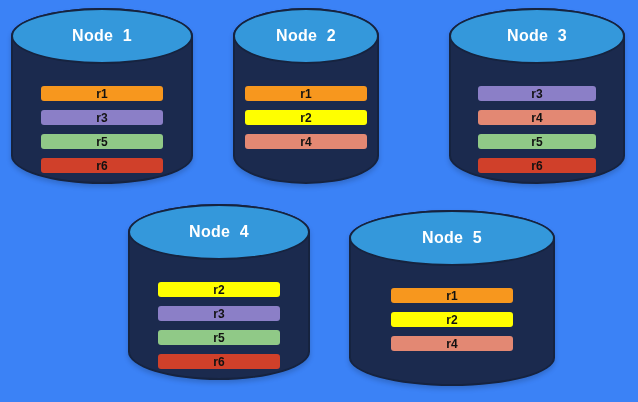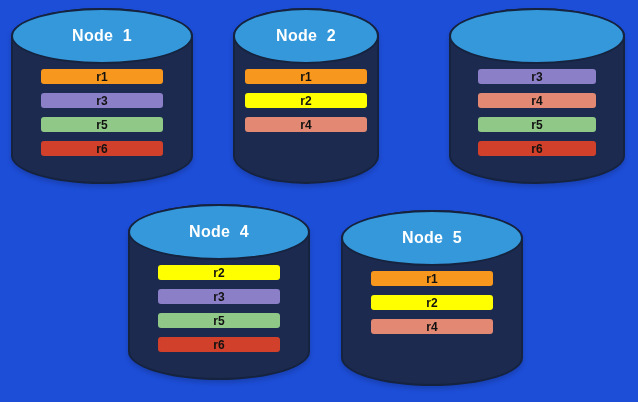--- a/index.html
+++ b/index.html
@@ -83,27 +83,27 @@
     display: flex;
     align-items: center;
     justify-content: center;
     font-size: 12px;
     font-weight: bold;
     color: #111111;
     box-sizing: border-box;
   }
 
   .row-bar:first-child {
-    margin-top: 5px;
+    margin-top: 22px;
   }
 </style>
 </head>
 <body>
 
-<div id="diagram" style="background: #1d4ed8;">
+<div id="diagram" style="background: #3b82f6;">
     <div class="node" style="left: 11px; top: 8px; width: 182px; height: 176px;">
       <div class="node-body" style="background: rgb(27, 42, 78); border-color: rgb(22, 35, 63);"></div>
       <div class="node-top" style="background: rgb(52, 152, 219); border-color: rgb(22, 35, 63);"></div>
       <div class="node-title" style="color: rgb(255, 255, 255);">Node  1</div>
       <div class="rows">
         <div class="row-bar" style="width: 122px; background: rgb(247, 151, 30);">r1</div>
         <div class="row-bar" style="width: 122px; background: rgb(139, 127, 199);">r3</div>
         <div class="row-bar" style="width: 122px; background: rgb(144, 201, 135);">r5</div>
         <div class="row-bar" style="width: 122px; background: rgb(208, 64, 42);">r6</div>
       </div>
@@ -114,39 +114,40 @@
       <div class="node-title" style="color: rgb(255, 255, 255);">Node  2</div>
       <div class="rows">
         <div class="row-bar" style="width: 122px; background: rgb(247, 151, 30);">r1</div>
         <div class="row-bar" style="width: 122px; background: rgb(255, 255, 0);">r2</div>
         <div class="row-bar" style="width: 122px; background: rgb(227, 136, 115);">r4</div>
       </div>
     </div>
     <div class="node" style="left: 449px; top: 8px; width: 176px; height: 176px;">
       <div class="node-body" style="background: rgb(27, 42, 78); border-color: rgb(22, 35, 63);"></div>
       <div class="node-top" style="background: rgb(52, 152, 219); border-color: rgb(22, 35, 63);"></div>
+      <div class="node-title" style="color: rgb(255, 255, 255);">Node  3</div>
       <div class="rows">
         <div class="row-bar" style="width: 118px; background: rgb(139, 127, 199);">r3</div>
         <div class="row-bar" style="width: 118px; background: rgb(227, 136, 115);">r4</div>
         <div class="row-bar" style="width: 118px; background: rgb(144, 201, 135);">r5</div>
         <div class="row-bar" style="width: 118px; background: rgb(208, 64, 42);">r6</div>
       </div>
     </div>
     <div class="node" style="left: 128px; top: 204px; width: 182px; height: 176px;">
       <div class="node-body" style="background: rgb(27, 42, 78); border-color: rgb(22, 35, 63);"></div>
       <div class="node-top" style="background: rgb(52, 152, 219); border-color: rgb(22, 35, 63);"></div>
       <div class="node-title" style="color: rgb(255, 255, 255);">Node  4</div>
       <div class="rows">
         <div class="row-bar" style="width: 122px; background: rgb(255, 255, 0);">r2</div>
         <div class="row-bar" style="width: 122px; background: rgb(139, 127, 199);">r3</div>
         <div class="row-bar" style="width: 122px; background: rgb(144, 201, 135);">r5</div>
         <div class="row-bar" style="width: 122px; background: rgb(208, 64, 42);">r6</div>
       </div>
     </div>
-    <div class="node" style="left: 341px; top: 210px; width: 182px; height: 176px;">
+    <div class="node" style="left: 349px; top: 210px; width: 182px; height: 176px; padding-left: 24px;">
       <div class="node-body" style="background: rgb(27, 42, 78); border-color: rgb(22, 35, 63);"></div>
       <div class="node-top" style="background: rgb(52, 152, 219); border-color: rgb(22, 35, 63);"></div>
       <div class="node-title" style="color: rgb(255, 255, 255);">Node  5</div>
       <div class="rows">
         <div class="row-bar" style="width: 122px; background: rgb(247, 151, 30);">r1</div>
         <div class="row-bar" style="width: 122px; background: rgb(255, 255, 0);">r2</div>
         <div class="row-bar" style="width: 122px; background: rgb(227, 136, 115);">r4</div>
       </div>
     </div>
   </div>

